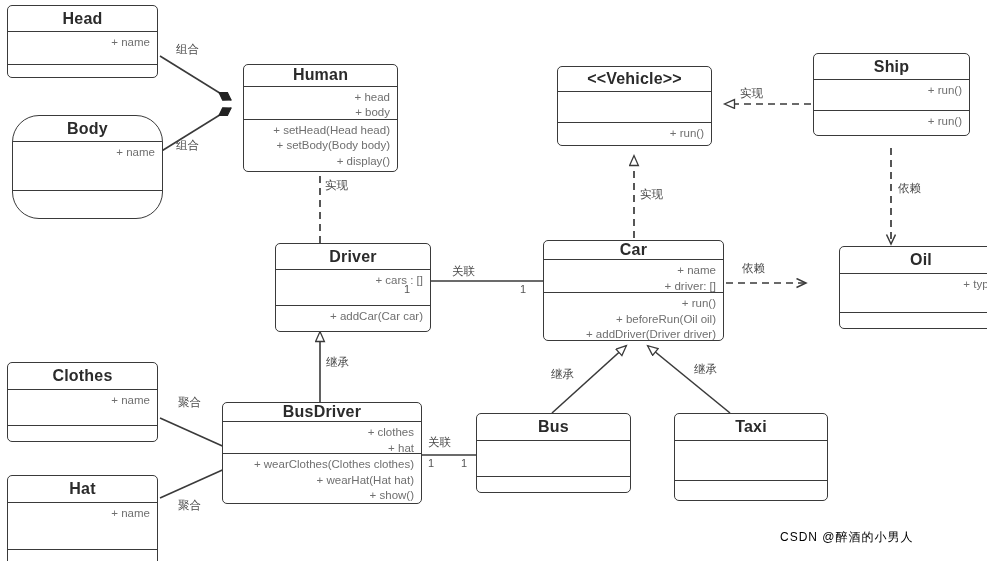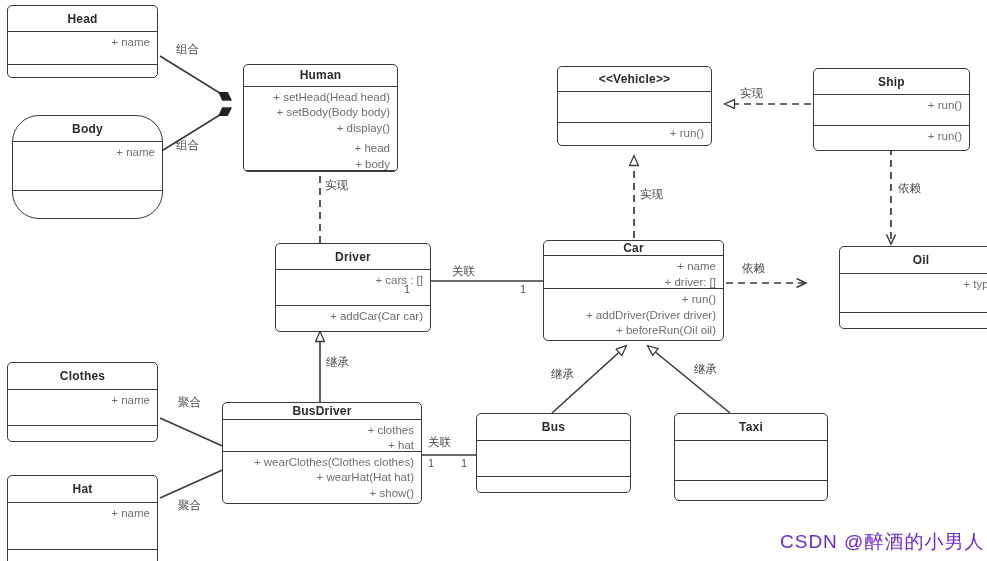--- a/index.html
+++ b/index.html
@@ -30,21 +30,21 @@
     border-radius: 5px;
     background: #ffffff;
     display: flex;
     flex-direction: column;
     overflow: hidden;
     z-index: 2;
   }
   .uml-title {
     text-align: center;
     font-weight: bold;
-    font-size: 12px;
+    font-size: 16px;
     color: #2b2b2b;
     letter-spacing: 0.2px;
     display: flex;
     align-items: center;
     justify-content: center;
     border-bottom: 1.4px solid #3a3a3a;
     box-sizing: border-box;
   }
   .uml-section {
     box-sizing: border-box;
@@ -69,22 +69,22 @@
     z-index: 3;
   }
   .mult-label {
     position: absolute;
     font-size: 11px;
     color: #555555;
     z-index: 3;
   }
   .watermark {
     position: absolute;
-    font-size: 19px;
-    color: #6d28d9;
+    font-size: 12px;
+    color: #000000;
     letter-spacing: 1px;
     white-space: nowrap;
     z-index: 4;
   }
 </style>
 </head>
 <body>
 
 <div id="canvas">
 
@@ -144,40 +144,40 @@
   <div class="uml-class" style="left:12px; top:115px; width:151px; height:104px;border-radius:27px;">
     <div class="uml-title" style="height:26px;">Body</div>
     <div class="uml-section attrs" style="height:27px;">
       <div>+ name</div>
     </div>
     <div class="uml-section methods"></div>
   </div>
 
   <div class="uml-class" style="left:243px; top:64px; width:155px; height:108px;">
     <div class="uml-title" style="height:26px;">Human</div>
+    <div class="uml-section attrs" style="height:33px;">
+      <div>+ head</div>
+      <div>+ body</div>
+    </div>
     <div class="uml-section methods">
       <div>+ setHead(Head head)</div>
       <div>+ setBody(Body body)</div>
       <div>+ display()</div>
     </div>
-    <div class="uml-section attrs" style="height:33px;">
-      <div>+ head</div>
-      <div>+ body</div>
-    </div>
   </div>
 
   <div class="uml-class" style="left:557px; top:66px; width:155px; height:80px;">
     <div class="uml-title" style="height:25px;">&lt;&lt;Vehicle&gt;&gt;</div>
     <div class="uml-section attrs" style="height:30px;"></div>
     <div class="uml-section methods">
       <div>+ run()</div>
     </div>
   </div>
 
-  <div class="uml-class" style="left:813px; top:68px; width:157px; height:83px;">
+  <div class="uml-class" style="left:813px; top:53px; width:157px; height:83px;">
     <div class="uml-title" style="height:26px;">Ship</div>
     <div class="uml-section attrs" style="height:28px;">
       <div>+ run()</div>
     </div>
     <div class="uml-section methods">
       <div>+ run()</div>
     </div>
   </div>
 
   <div class="uml-class" style="left:243px; top:243px; width:156px; height:89px;margin-left:32px;">
@@ -191,22 +191,22 @@
   </div>
 
   <div class="uml-class" style="left:543px; top:240px; width:181px; height:101px;">
     <div class="uml-title" style="height:25px;">Car</div>
     <div class="uml-section attrs" style="height:33px;">
       <div>+ name</div>
       <div>+ driver: []</div>
     </div>
     <div class="uml-section methods">
       <div>+ run()</div>
+      <div>+ beforeRun(Oil oil)</div>
       <div>+ addDriver(Driver driver)</div>
-      <div>+ beforeRun(Oil oil)</div>
     </div>
   </div>
 
   <div class="uml-class" style="left:839px; top:246px; width:164px; height:83px;">
     <div class="uml-title" style="height:27px;">Oil</div>
     <div class="uml-section attrs" style="height:28px;">
       <div>+ type</div>
     </div>
     <div class="uml-section methods"></div>
   </div>

